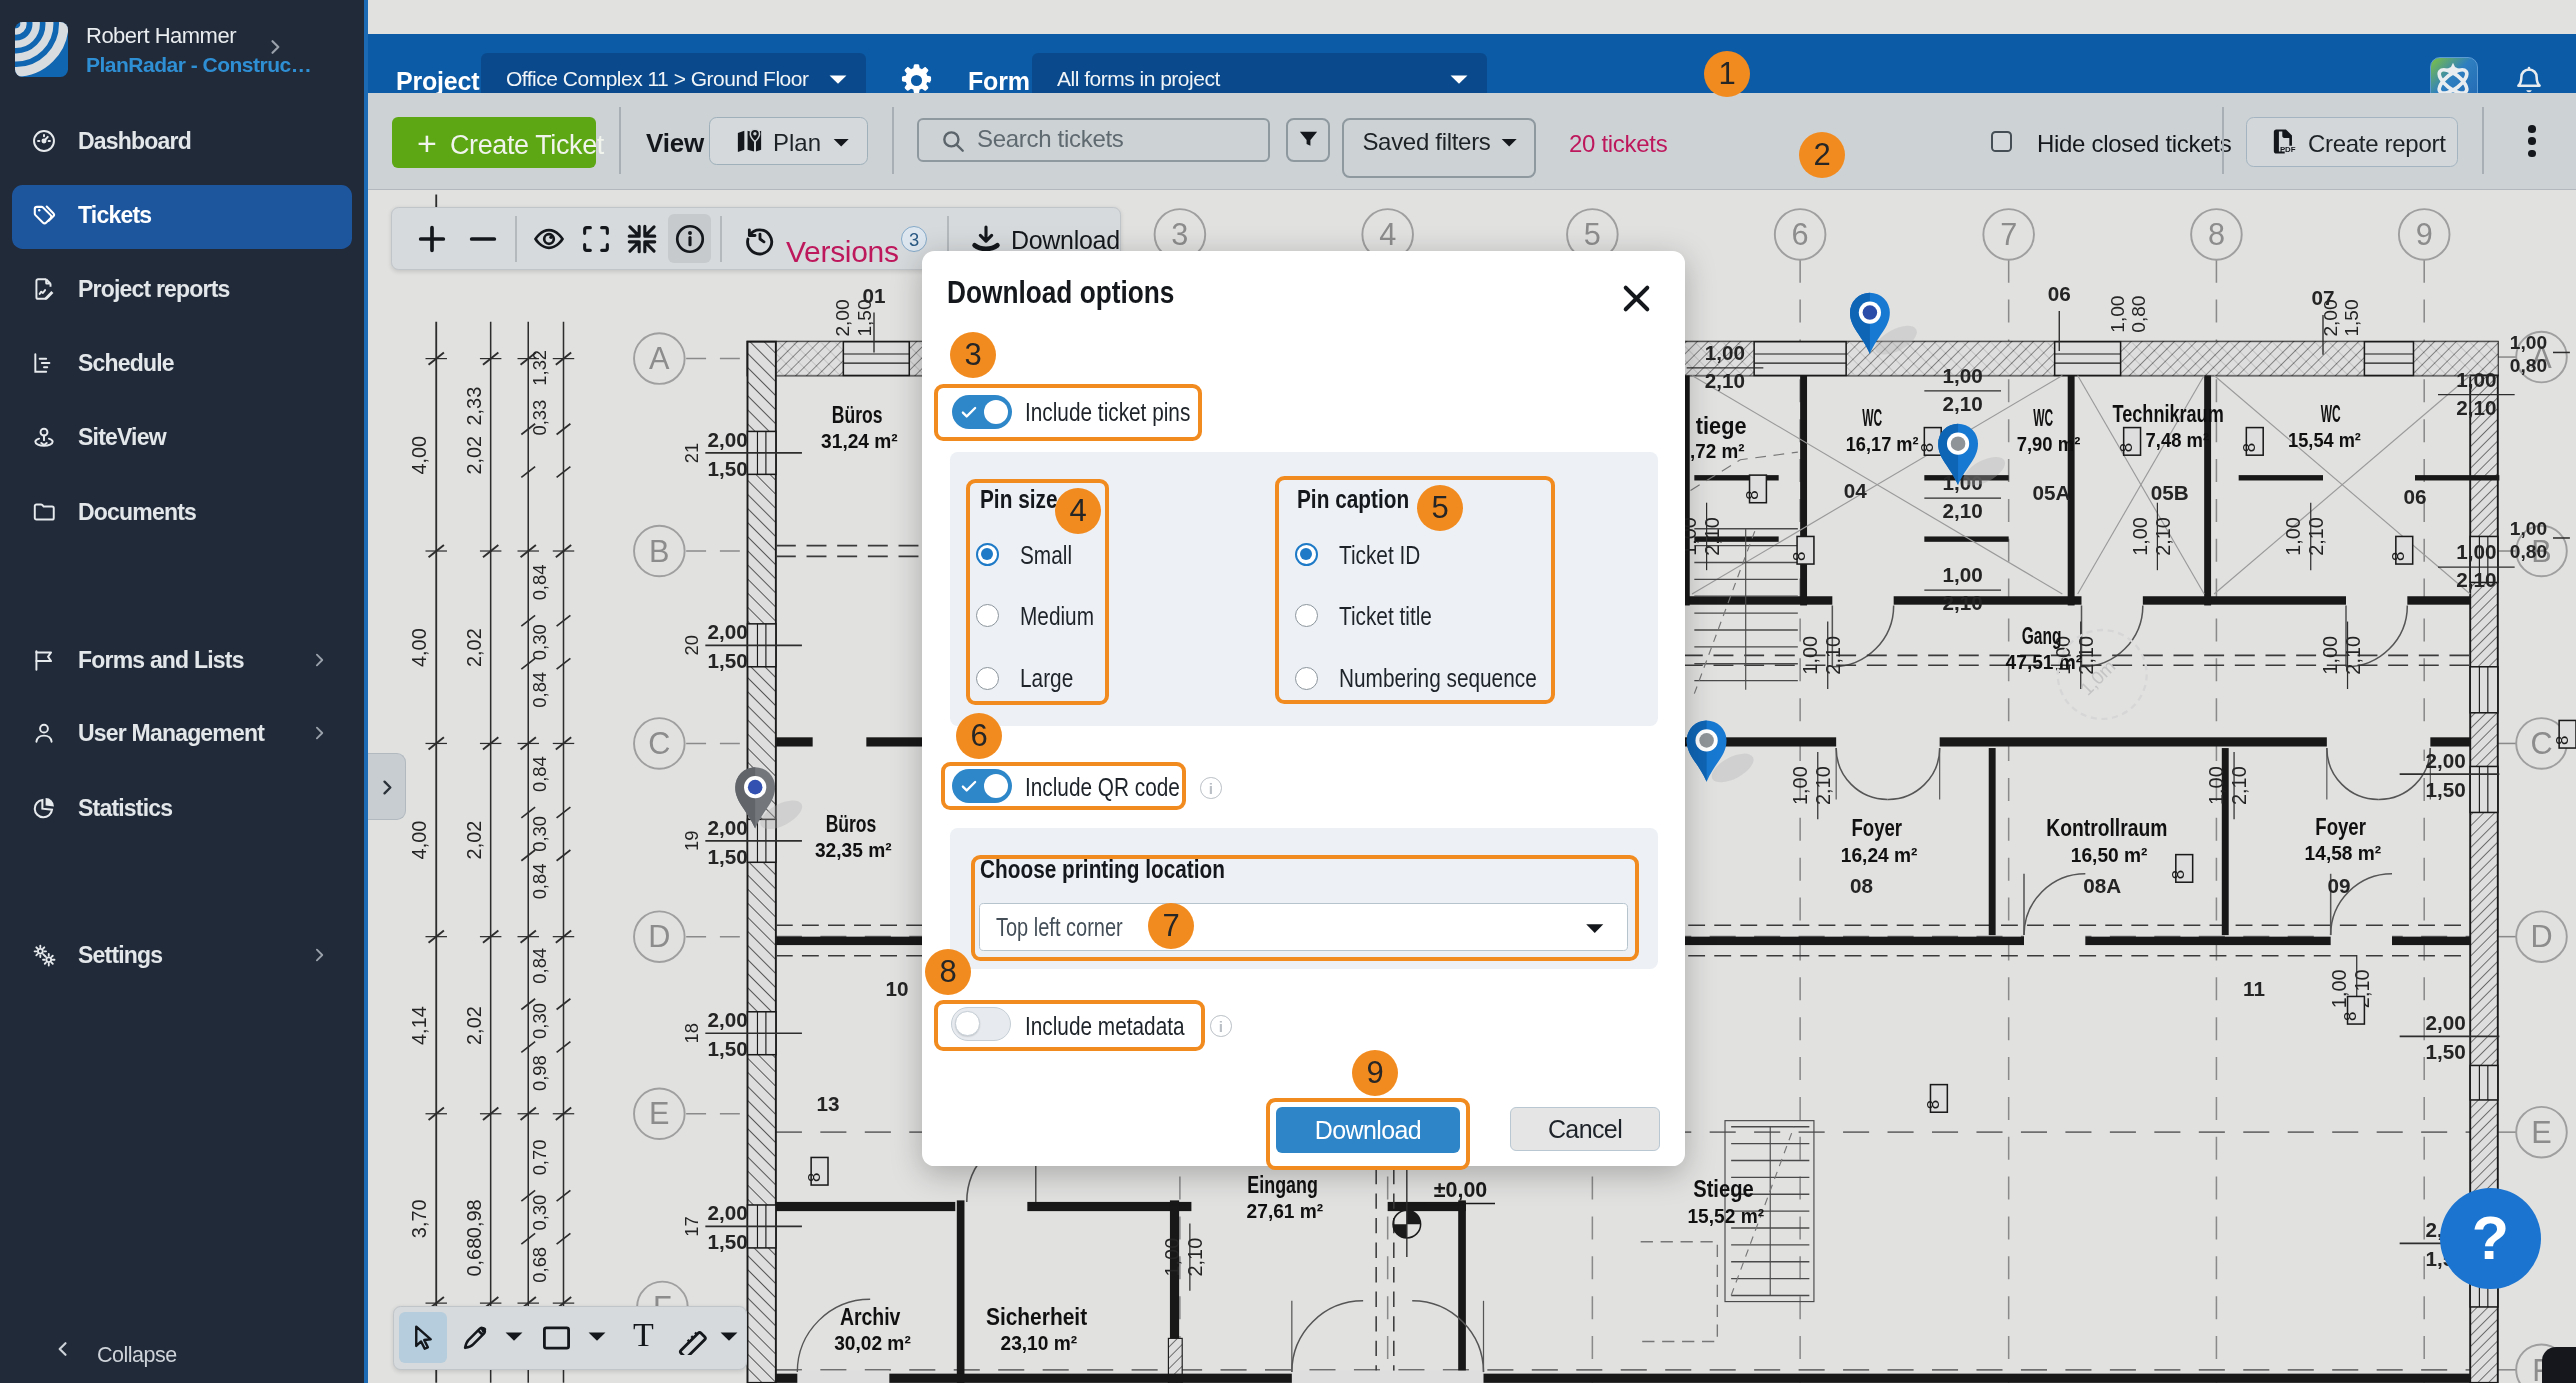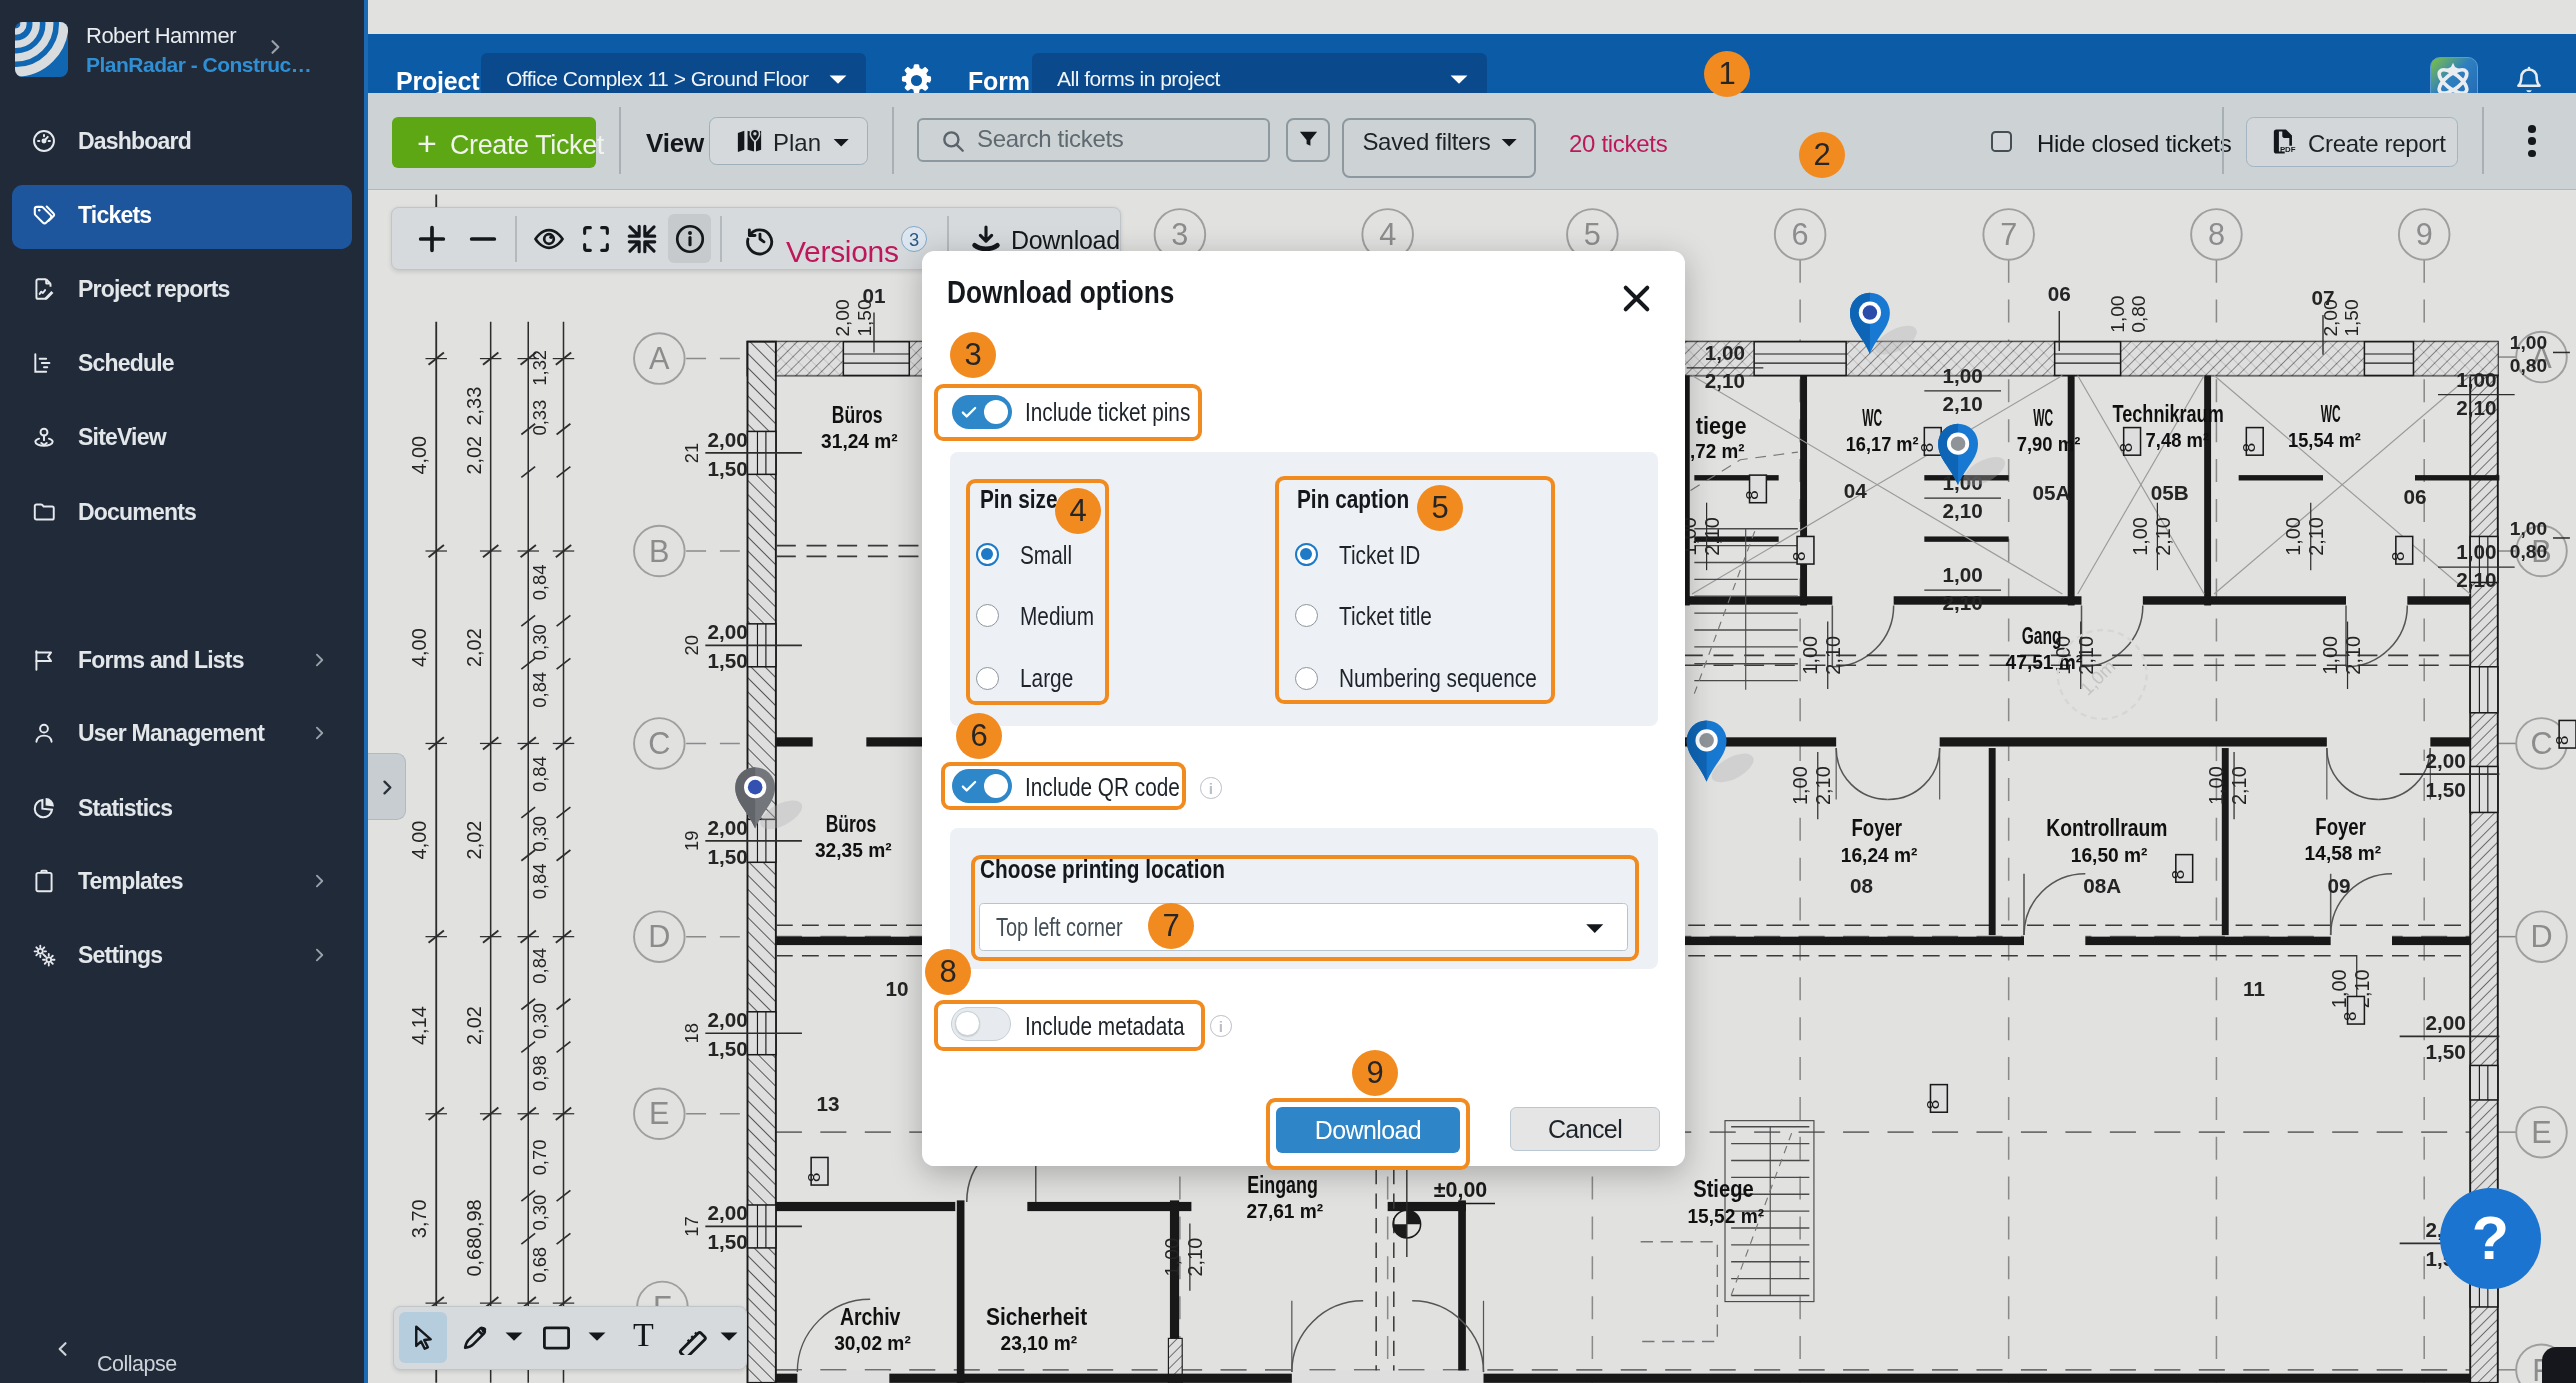--- a/index.html
+++ b/index.html
@@ -782,52 +782,40 @@
           <path d="M9 5l7 7-7 7" fill="none" stroke="#9aa1ab" stroke-width="2.4" stroke-linecap="round" stroke-linejoin="round"></path>
         </svg>
     </div>
     <div class="navitem" style="top:771px;">
       <svg class="ic" viewBox="0 0 24 24">
           <path d="M10.5 4.6a8 8 0 1 0 8.9 8.9l-8.9-.9z" fill="none" stroke="#e7eaed" stroke-width="1.9"></path>
           <path d="M13.5 2.8a7.6 7.6 0 0 1 7.7 7.7l-7.7-.8z" fill="#e7eaed"></path>
         </svg>
       <div class="lb">Statistics</div>
     </div>
-    <div class="navitem" style="top:844px;">
-      <svg class="ic" viewBox="0 0 24 24">
-          <g fill="none" stroke="#e7eaed" stroke-width="1.8">
-            <rect x="5" y="4.5" width="14" height="17" rx="1.5"></rect>
-            <path d="M9.5 4.5V3.2c0-.4.3-.7.7-.7h3.6c.4 0 .7.3.7.7v1.3"></path>
-          </g>
-        </svg>
-      <div class="lb">Templates</div>
-      <svg class="chev" viewBox="0 0 24 24">
-          <path d="M9 5l7 7-7 7" fill="none" stroke="#9aa1ab" stroke-width="2.4" stroke-linecap="round" stroke-linejoin="round"></path>
-        </svg>
-    </div>
     <div class="navitem" style="top:918px;">
       <svg class="ic" viewBox="0 0 24 24">
           <g fill="none" stroke="#e7eaed" stroke-width="1.7" stroke-linecap="round">
             <circle cx="8.6" cy="8.6" r="2.2"></circle>
             <path d="M8.6 4.9V3.3M8.6 13.9v-1.6M4.9 8.6H3.3M13.9 8.6h-1.6M6 6L4.9 4.9M11.2 11.2l1.1 1.1M11.2 6l1.1-1.1M6 11.2L4.9 12.3"></path>
             <circle cx="16.4" cy="16.4" r="2.2"></circle>
             <path d="M16.4 12.7v-1.6M16.4 21.7v-1.6M12.7 16.4h-1.6M21.7 16.4h-1.6M13.8 13.8l-1.1-1.1M19 19l1.1 1.1M19 13.8l1.1-1.1M13.8 19l-1.1 1.1"></path>
           </g>
         </svg>
       <div class="lb">Settings</div>
       <svg class="chev" viewBox="0 0 24 24">
           <path d="M9 5l7 7-7 7" fill="none" stroke="#9aa1ab" stroke-width="2.4" stroke-linecap="round" stroke-linejoin="round"></path>
         </svg>
     </div>
 
     <div class="abs" style="left:53px;top:1334px;width:307px;height:37px;color:#ced3d9;font-size:21.5px;letter-spacing:-0.5px;">
       <svg style="position:absolute;left:0;top:4.6px;" width="20" height="20" viewBox="0 0 24 24">
           <path d="M15 5l-7 7 7 7" fill="none" stroke="#ced3d9" stroke-width="2.6" stroke-linecap="round" stroke-linejoin="round"></path>
         </svg>
-      <span style="position:absolute;left:44px;top:18px;">Collapse</span>
+      <span style="position:absolute;left:44px;top:9px;">Collapse</span>
     </div>
   </div>
   <div id="sideblue"></div>
   <div id="topbar">
     <div class="tb-lab" style="left:28px;">Project</div>
     <div class="tb-sel" style="left:113px;width:385px;">
       <span style="position:absolute;left:25px;">Office Complex 11 &gt; Ground Floor</span>
       <svg style="position:absolute;right:18.4px;top:20px;" width="20" height="14" viewBox="0 0 26 18">
           <path d="M2 3l11 11L24 3z" fill="#fff"></path>
         </svg>

